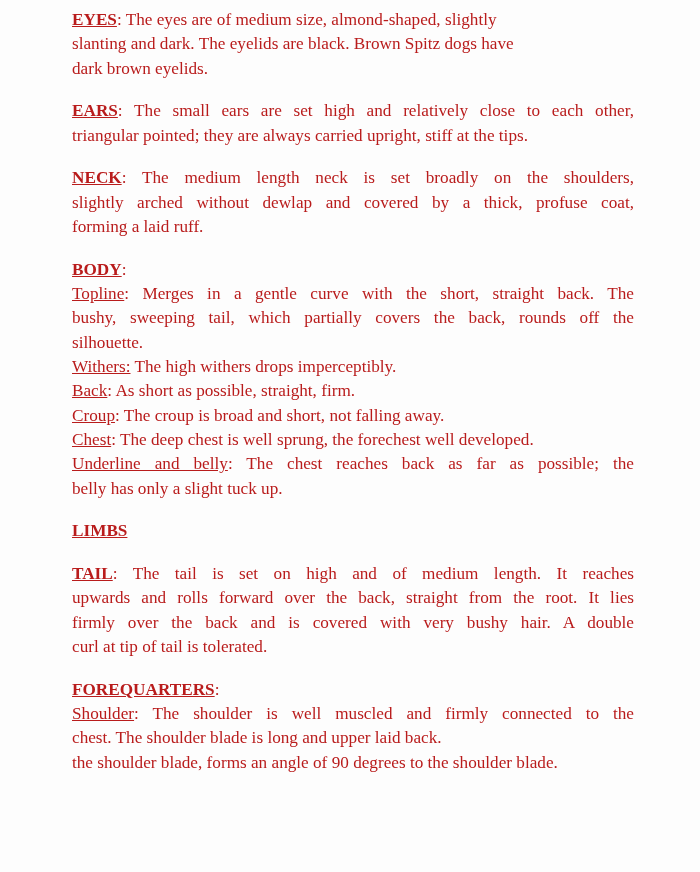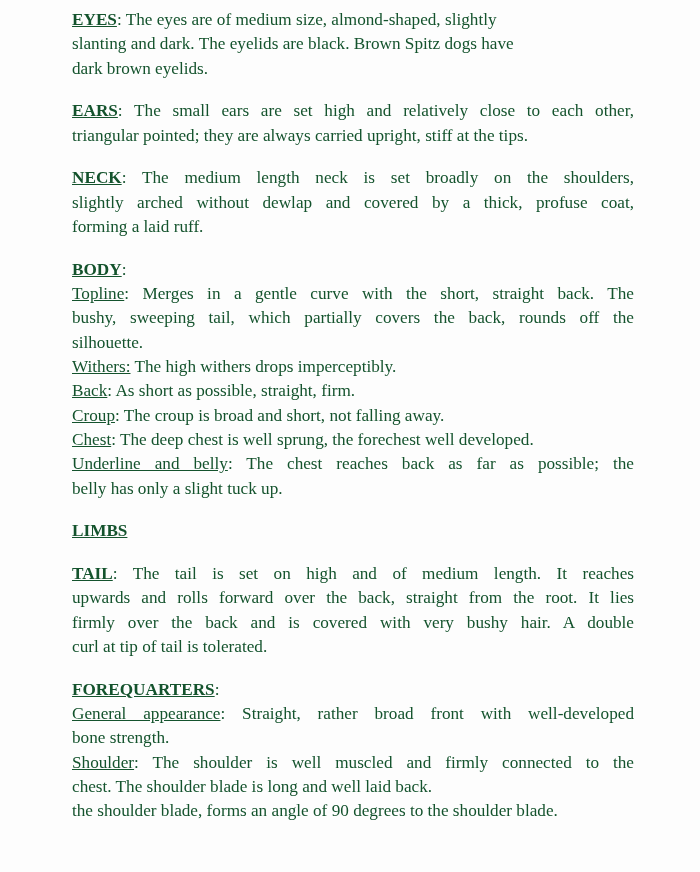--- a/index.html
+++ b/index.html
@@ -7,21 +7,21 @@
     padding: 0;
     background: #fdfdfd;
   }
   .page {
     position: relative;
     width: 700px;
     height: 872px;
     box-sizing: border-box;
     padding: 8px 66px 9px 72px;
     background: #fdfdfd;
-    color: #14532d;
+    color: #b91c1c;
     font-family: "Liberation Serif", "DejaVu Serif", serif;
     font-size: 17.2px;
     line-height: 24.3px;
     overflow: hidden;
   }
   .para { margin: 0; }
   .para.gap { margin-bottom: 18.5px; }
   .line { }
   .line.just {
     text-align: justify;
@@ -91,24 +91,20 @@
       <div class="para gap">
         <div class="line just"><span class="run-heading">TAIL</span><span class="run-normal">: The tail is set on high and of medium length. It reaches</span></div>
         <div class="line just"><span class="run-normal">upwards and rolls forward over the back, straight from the root. It lies</span></div>
         <div class="line just"><span class="run-normal">firmly over the back and is covered with very bushy hair. A double</span></div>
         <div class="line"><span class="run-normal">curl at tip of tail is tolerated.</span></div>
       </div>
       <div class="para">
         <div class="line"><span class="run-heading">FOREQUARTERS</span><span class="run-normal">:</span></div>
       </div>
       <div class="para">
-        <div class="line just"><span class="run-underline">General appearance</span><span class="run-normal">: Straight, rather broad front </span><span class="run-bold">with well-developed</span></div>
-        <div class="line"><span class="run-bold">bone strength.</span></div>
-      </div>
-      <div class="para">
         <div class="line just"><span class="run-underline">Shoulder</span><span class="run-normal">: The shoulder is well muscled and firmly connected to the</span></div>
-        <div class="line"><span class="run-normal">chest. The shoulder blade is long and well laid back.</span></div>
+        <div class="line"><span class="run-normal">chest. The shoulder blade is long and upper laid back.</span></div>
       </div>
       <div class="para">
         <div class="line"><span class="run-normal">the shoulder blade, forms an angle of 90 degrees to the shoulder blade.</span></div>
       </div>
     </div>
 </div>
 
 </body></html>

